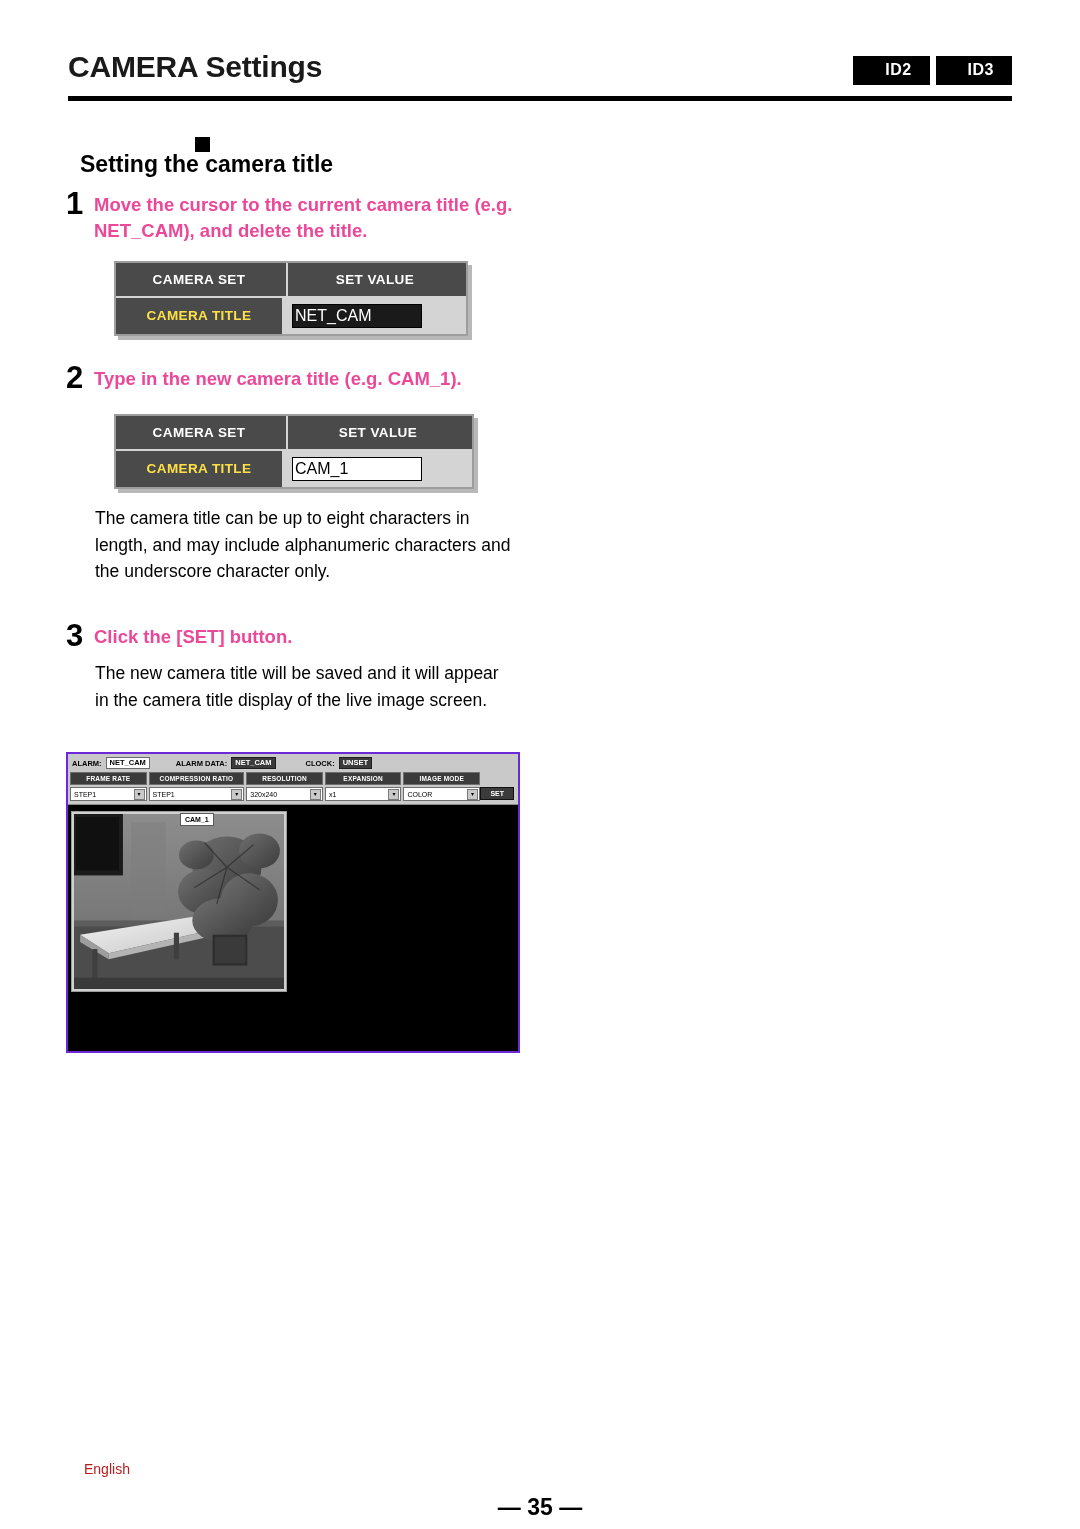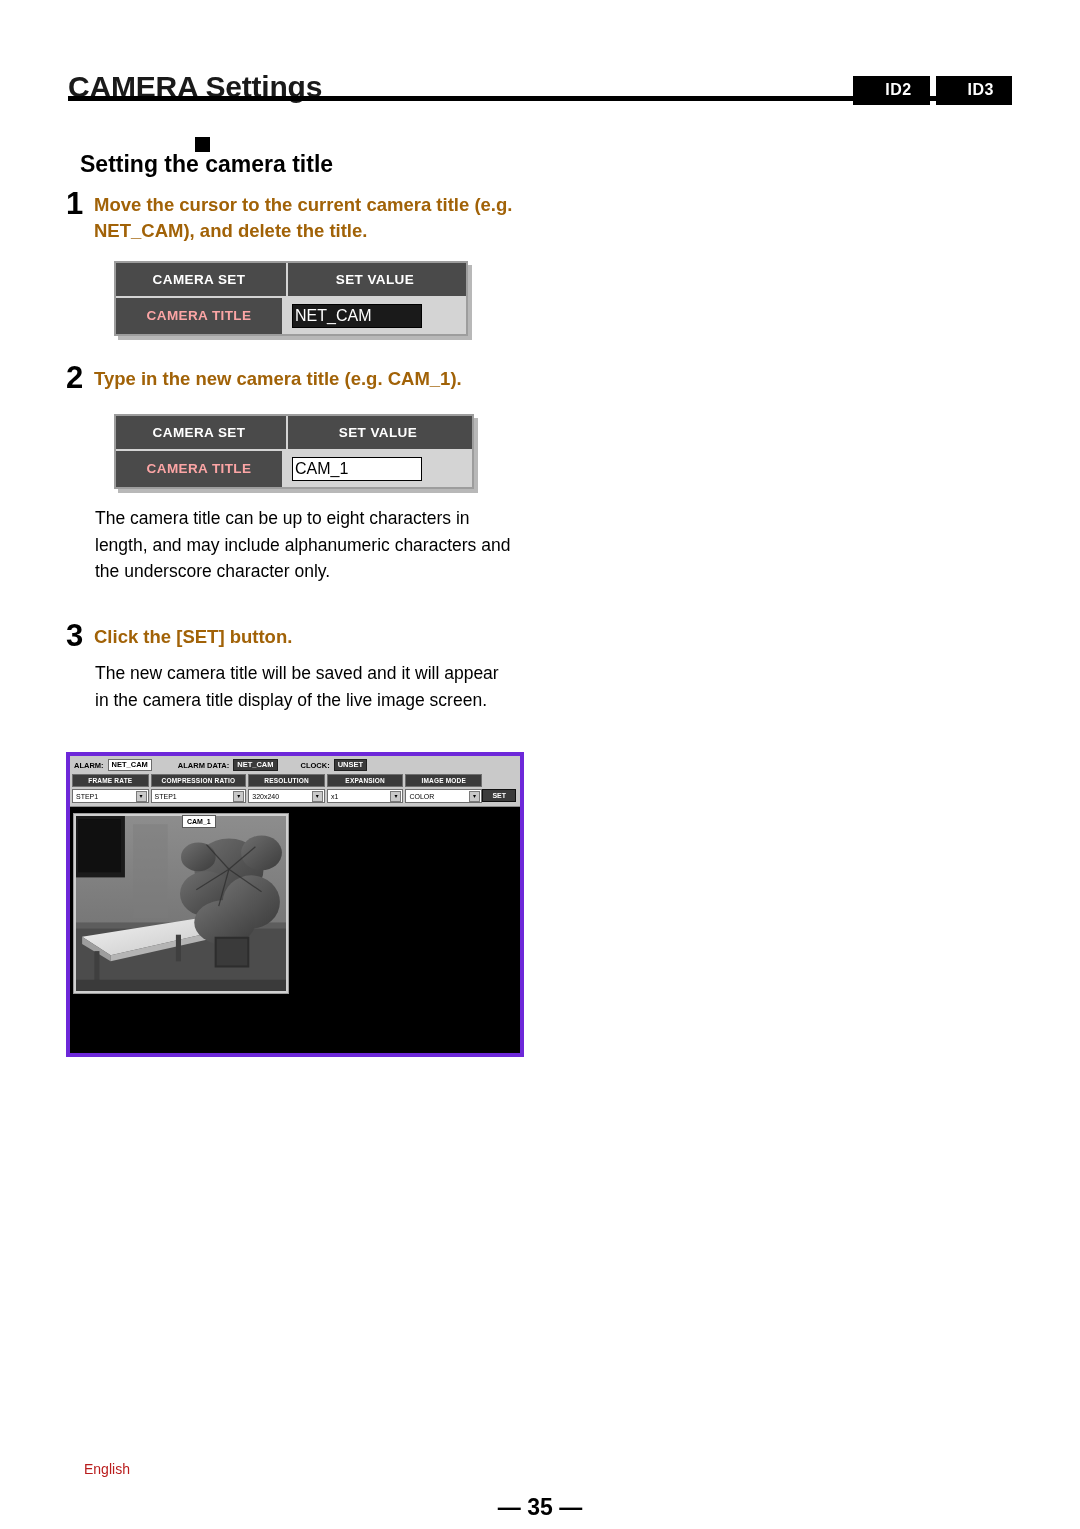--- a/index.html
+++ b/index.html
@@ -15,21 +15,20 @@
     position: relative;
     overflow: hidden;
   }
 
   
   .page-header {
     position: absolute;
     left: 68px;
     top: 50px;
     width: 944px;
-    margin-top: 20px;
   }
   .page-title {
     font-size: 30px;
     font-weight: bold;
     letter-spacing: -0.2px;
     color: #1a1a1a;
     display: inline-block;
   }
   .id-badges {
     position: absolute;
@@ -88,21 +87,21 @@
     font-weight: bold;
     line-height: 1;
     width: 28px;
     flex: 0 0 28px;
     color: #000000;
   }
   .step-text {
     font-size: 18.5px;
     font-weight: bold;
     line-height: 1.42;
-    color: #a16207;
+    color: #ec4899;
     padding-top: 4px;
   }
 
   #step1 { left: 66px; top: 188px; width: 470px; }
   #step2 { left: 66px; top: 362px; width: 470px; }
   #step3 { left: 66px; top: 620px; width: 470px; }
 
   .body-text {
     position: absolute;
     font-size: 17.5px;
@@ -130,21 +129,21 @@
     font-weight: bold;
     letter-spacing: 0.4px;
     text-align: center;
     padding: 9px 4px 9px 0;
     border-right: 2px solid #d4d4d4;
   }
   .st-head.col1 { width: 166px; flex: 0 0 166px; }
   .st-head.col2 { flex: 1 1 auto; border-right: none; }
   .st-label {
     background: #4a4a4a;
-    color: #fca5a5;
+    color: #fde047;
     font-size: 13.5px;
     font-weight: bold;
     letter-spacing: 0.4px;
     text-align: center;
     padding: 10px 0 11px 0;
     width: 166px;
     flex: 0 0 166px;
     border-top: 2px solid #d4d4d4;
     border-right: 2px solid #d4d4d4;
   }
@@ -174,21 +173,21 @@
   }
 
   
   #live-screen {
     position: absolute;
     left: 66px;
     top: 752px;
     width: 450px;
     height: 297px;
     background: #000000;
-    border: 4px solid #6d28d9;
+    border: 2px solid #6d28d9;
   }
   .ls-toolbar {
     background: #c9c9c9;
     height: 50px;
     position: relative;
     border-bottom: 1px solid #8a8a8a;
   }
   .ls-statusbar {
     display: flex;
     align-items: center;
@@ -379,21 +378,21 @@
 
 <div id="live-screen">
 
   <div class="ls-toolbar">
 
     <div class="ls-statusbar">
       <span>ALARM:</span>
       <span class="ls-chip">NET_CAM</span>
       <span style="margin-left:22px">ALARM DATA:</span>
       <span class="ls-chip dark">NET_CAM</span>
-      <span style="margin-left:19px">CLOCK:</span>
+      <span style="margin-left:26px">CLOCK:</span>
       <span class="ls-chip dark">UNSET</span>
     </div>
 
     <div class="ls-label-grid">
       <div class="ls-col">
         <div class="ls-col-head">FRAME RATE</div>
         <div class="ls-select">
           <span>STEP1</span>
           <span class="arrow">▾</span>
         </div>

